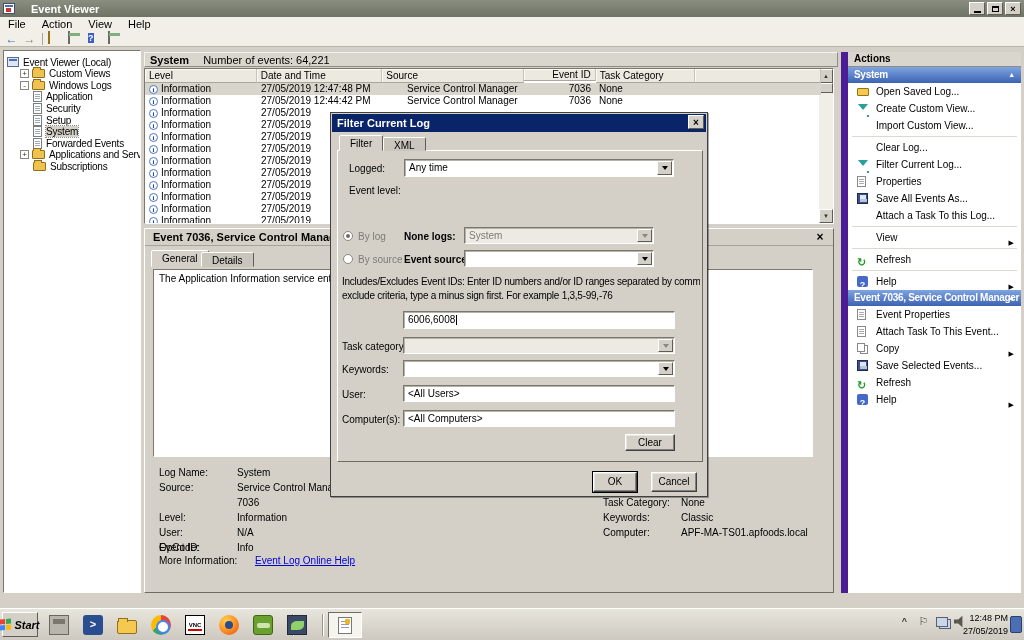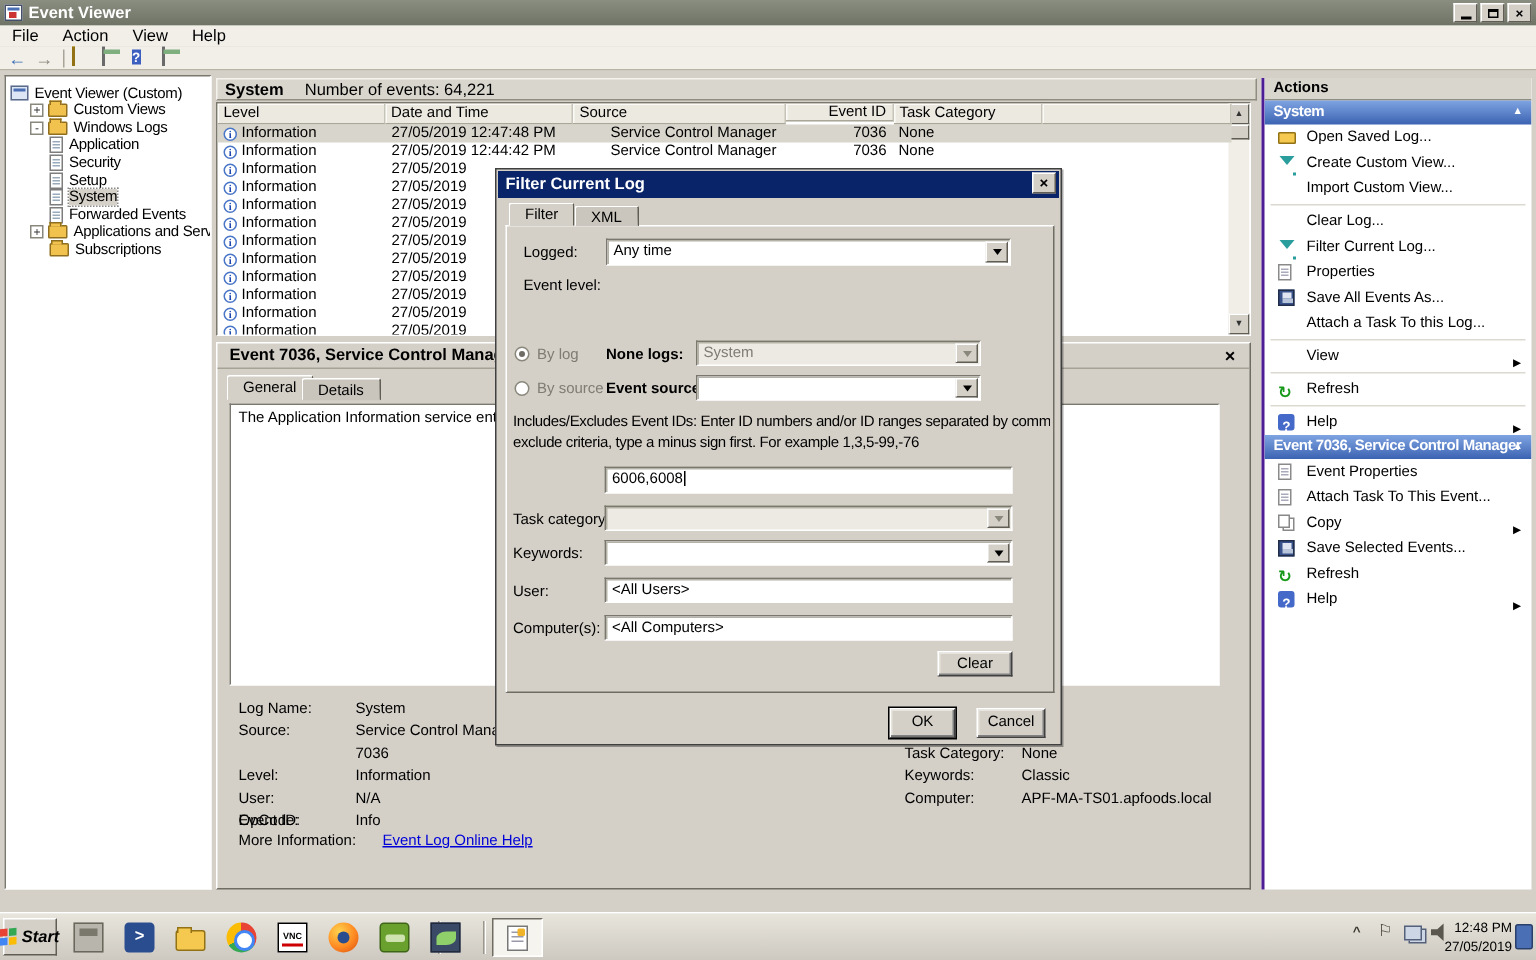--- a/index.html
+++ b/index.html
@@ -4,21 +4,21 @@
 <style>
   * { margin:0; padding:0; box-sizing:border-box; }
   html,body { width:1024px; height:640px; overflow:hidden; }
   body { font-family:"Liberation Sans","DejaVu Sans",sans-serif; font-size:10px; color:#000; }
   .screen { position:relative; width:1024px; height:640px; background:#d4d0c8; }
   .abs { position:absolute; }
   .nowrap { white-space:nowrap; overflow:hidden; }
   .raised { border:1px solid; border-color:#ffffff #5f5d54 #5f5d54 #ffffff; background:#d4d0c8; }
 
   
-  .titlebar { left:0; top:0; width:1024px; height:17px; background:linear-gradient(#8a8e80,#6f7366); color:#fff; font-weight:bold; font-size:11px; display:flex; align-items:center; padding-left:3px; }
+  .titlebar { left:0; top:0; width:1024px; height:17px; background:linear-gradient(#8a8e80,#6f7366); color:#fff; font-weight:bold; font-size:11px; display:flex; align-items:center; padding-left:3px;gap:12px; }
   .app-icon { width:12px; height:11px; background:#fff; border:1px solid #44506a; margin-right:4px; position:relative; }
   .app-icon::before { content:""; position:absolute; left:1px; top:1px; width:8px; height:2px; background:#4a6fb5; }
   .app-icon::after { content:""; position:absolute; left:2px; bottom:1px; width:5px; height:4px; background:#c33; }
   .win-btns { position:absolute; right:3px; top:2px; display:flex; gap:2px; }
   .win-btn { width:16px; height:13px; display:flex; align-items:center; justify-content:center; font-size:9px; font-weight:bold; color:#000; }
   .glyph-min { width:7px; height:2px; background:#000; margin-top:6px; }
   .glyph-rest { width:7px; height:6px; border:1px solid #000; border-top-width:2px; }
   .menubar { left:0; top:17px; width:1024px; height:14px; background:#f1efe8; display:flex; align-items:center; font-size:11px; }
   .menu-item { padding:0 8px; height:14px; line-height:14px; }
   .toolbar { left:0; top:31px; width:1024px; height:16px; background:#f1efe8; border-bottom:1px solid #b8b5a8; display:flex; align-items:center; gap:3px; padding-left:4px; }
@@ -62,21 +62,21 @@
   .pv-title { position:absolute; left:0; top:0; width:100%; height:17px; border-bottom:1px solid #a5a296; font-weight:bold; font-size:11px; padding:2px 0 0 8px; }
   .pv-close { position:absolute; right:6px; top:1px; font-size:12px; font-weight:bold; width:14px; text-align:center; }
   .pv-tab { position:absolute; top:21px; height:17px; padding:2px 10px 0; font-size:10px; background:#d4d0c8; border:1px solid; border-color:#fff #5f5d54 transparent #fff; border-radius:2px 2px 0 0; }
   .pv-tab.off { top:23px; height:15px; background:#c9c5bc; }
   .pv-desc { position:absolute; left:8px; top:40px; width:660px; height:188px; background:#fff; border:1px solid; border-color:#7a786d #fff #fff #7a786d; padding:3px 5px; font-size:10px; }
   .dt-label { position:absolute; font-size:10px; }
   .dt-val { position:absolute; font-size:10px; white-space:nowrap; }
   .link { color:#0000d8; text-decoration:underline; }
 
   
-  .actions { left:841px; top:52px; width:180px; height:541px; background:#fff; border-left:2px solid #4c1d95; overflow:hidden; }
+  .actions { left:841px; top:52px; width:180px; height:541px; background:#fff; border-left:7px solid #4c1d95; overflow:hidden; }
   .act-title { height:15px; background:#d9d6cd; border-bottom:1px solid #8f8d82; font-weight:bold; font-size:10px; padding:1px 0 0 6px; }
   .sec-head { height:16px; background:linear-gradient(#7fa4e2,#3c63b2); color:#fff; font-weight:bold; font-size:10px; letter-spacing:-0.3px; padding:2px 0 0 6px; position:relative; white-space:nowrap; overflow:hidden; }
   .sec-head .col { position:absolute; right:6px; top:4px; font-size:7px; }
   .act-item { position:relative; height:17px; line-height:17px; padding-left:28px; font-size:10px; white-space:nowrap; overflow:hidden; }
   .act-sep { height:5px; position:relative; }
   .act-sep::before { content:""; position:absolute; left:4px; right:4px; top:2px; height:1px; background:#dcd9d1; }
   .sub-arrow { position:absolute; right:7px; top:5px; font-size:7px; color:#000; }
   .ai { position:absolute; left:9px; top:3px; width:12px; height:11px; }
   .ic-open-folder { background:#f5c84f; border:1px solid #927214; height:8px; margin-top:2px; border-radius:1px; }
   .ic-filter { width:0; height:0; border-left:5px solid transparent; border-right:5px solid transparent; border-top:6px solid #2a9d9d; margin:1px 0 0 1px; }
@@ -171,21 +171,21 @@
     <span class="tb-sep"></span>
     <span class="tb-ic"><span class="tb-folder"></span></span>
     <span class="tb-ic"><span class="tb-console"></span></span>
     <span class="tb-ic"><span class="tb-help">?</span></span>
     <span class="tb-ic"><span class="tb-console"></span></span>
   </div>
 
   <div class="abs tree-panel" id="tree">
       <div class="tree-row" style="top: 5px; left: 3px;">
         <span class="ti ti-root"></span>
-        <span>Event Viewer (Custom)</span>
+        <span>Event Viewer (Local)</span>
       </div>
       <div class="tree-row" style="top: 16.6px; left: 16px;">
         <span class="expander">+</span>
         <span class="ti ti-folder"></span>
         <span>Custom Views</span>
       </div>
       <div class="tree-row" style="top: 28.2px; left: 16px;">
         <span class="expander">-</span>
         <span class="ti ti-folder"></span>
         <span>Windows Logs</span>

